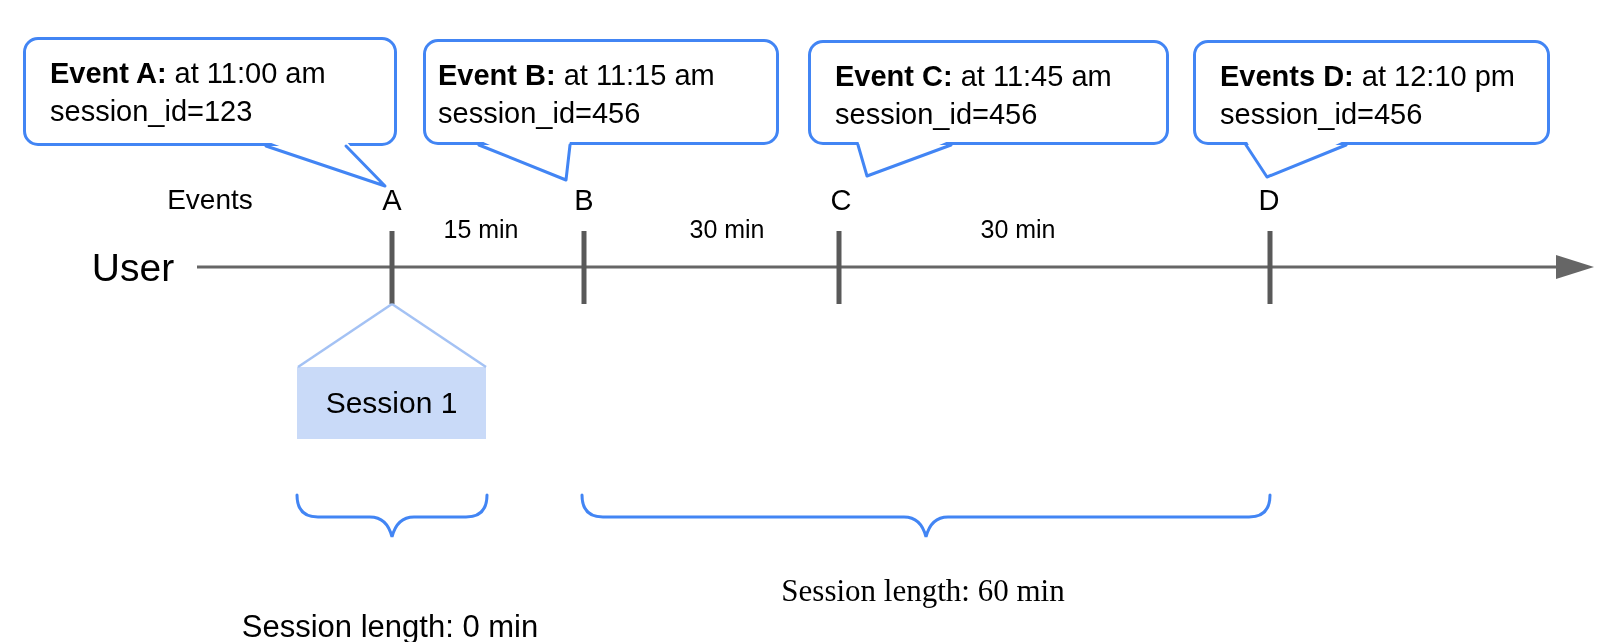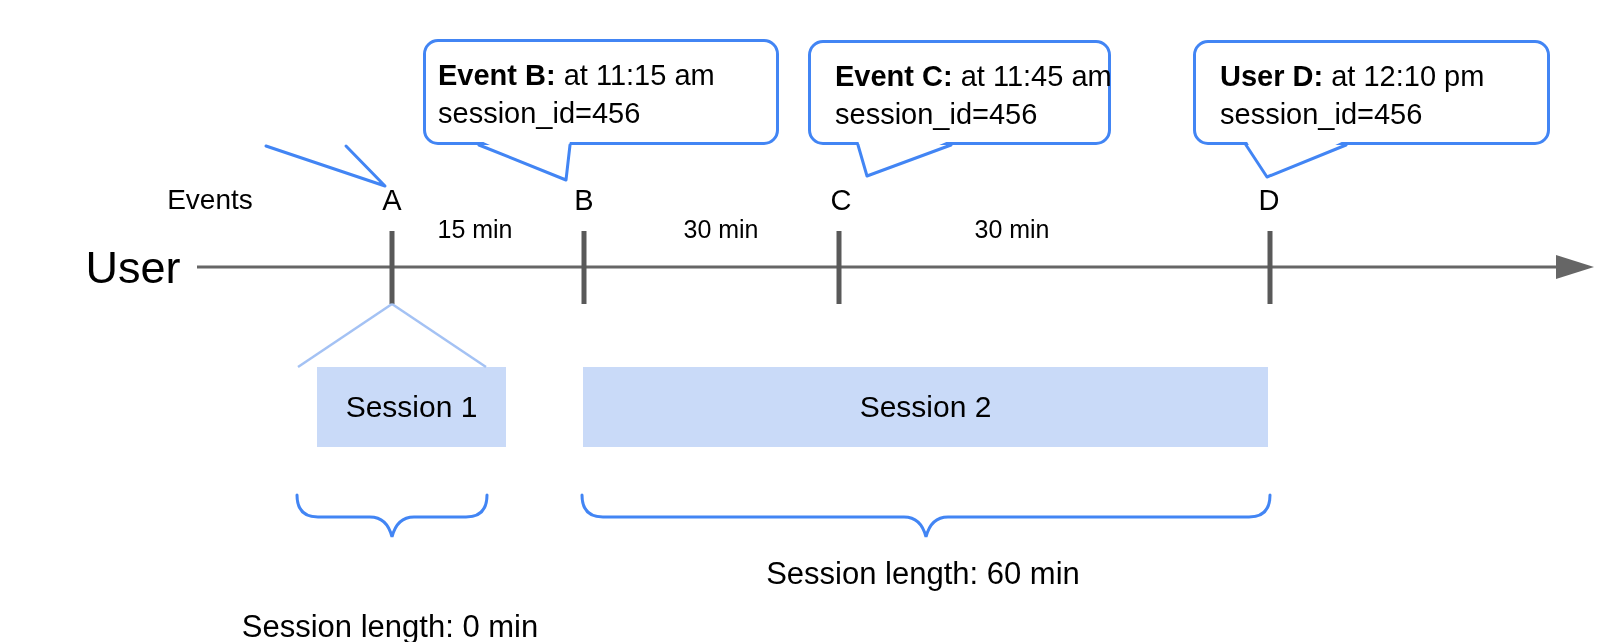--- a/index.html
+++ b/index.html
@@ -31,23 +31,23 @@
   }
   .callout b { font-weight: bold; }
   
   .label {
     position: absolute;
     transform: translate(-50%, -50%);
     white-space: nowrap;
     z-index: 3;
   }
   .events-label  { font-size: 28px; }
-  .user-label    { font-size: 45px; }
+  .user-label    { font-size: 39px; }
   .marker-label  { font-size: 29px; }
-  .interval-label{ font-size: 25px; }
+  .interval-label{ font-size: 25px; margin-left: 6px; }
   .length-label  { font-size: 31px; }
   
   .session-box {
     position: absolute;
     background: var(--light-blue-fill, #C9DAF8);
     display: flex; align-items: center; justify-content: center;
     font-size: 30px;
     z-index: 1;
   }
   
@@ -59,57 +59,58 @@
                    stroke-linejoin: round; stroke-linecap: round; }
   .funnel-line   { stroke: var(--light-blue-line, #A4C2F4); stroke-width: 2.5; }
   .brace         { fill: none; stroke: var(--accent-blue, #4285F4); stroke-width: 3;
                    stroke-linecap: round; }
 </style>
 </head>
 <body>
 
 <div class="canvas">
 
+  <div class="callout" style="left:23px; top:37px; width:374px; height:109px;">
+    <div><b>Event A:</b><span> at 11:00 am</span></div>
+    <div>session_id=123</div>
+  </div>
 
   <div class="callout" style="left:423px; top:39px; width:356px; height:106px;padding-left:12px;">
     <div><b>Event B:</b><span> at 11:15 am</span></div>
     <div>session_id=456</div>
   </div>
 
-  <div class="callout" style="left:808px; top:40px; width:303px; height:105px;">
+  <div class="callout" style="left:808px; top:40px; width:361px; height:105px;">
     <div><b>Event C:</b><span> at 11:45 am</span></div>
     <div>session_id=456</div>
   </div>
 
   <div class="callout" style="left:1193px; top:40px; width:357px; height:105px;">
-    <div><b>User D:</b><span> at 12:10 pm</span></div>
+    <div><b>Events D:</b><span> at 12:10 pm</span></div>
     <div>session_id=456</div>
   </div>
 
-  <div class="session-box" style="left:297px; top:367px; width:189px; height:80px;margin-left:20px;">
+  <div class="session-box" style="left:297px; top:367px; width:189px; height:72px;">
     <span>Session 1</span>
-  </div>
-  <div class="session-box" style="left:583px; top:367px; width:685px; height:80px;">
-    <span>Session 2</span>
   </div>
 
   <div class="label events-label" style="left:210px; top:200px;">Events</div>
   <div class="label user-label" style="left:133px; top:268px;">User</div>
 
   <div class="label marker-label" style="left:392px;  top:200px;">A</div>
   <div class="label marker-label" style="left:584px;  top:200px;">B</div>
   <div class="label marker-label" style="left:841px;  top:200px;">C</div>
   <div class="label marker-label" style="left:1269px; top:200px;">D</div>
 
   <div class="label interval-label" style="left:475px;  top:229px;">15 min</div>
   <div class="label interval-label" style="left:721px;  top:229px;">30 min</div>
   <div class="label interval-label" style="left:1012px; top:229px;">30 min</div>
 
   <div class="label length-label" style="left:390px; top:591px;margin-top:36px;">Session length: 0 min</div>
-  <div class="label length-label" style="left:923px; top:574px;">Session length: 60 min</div>
+  <div class="label length-label" style="left:923px; top:591px;font-family:Liberation Serif, serif;">Session length: 60 min</div>
 
   <svg class="overlay" width="1614" height="642" viewBox="0 0 1614 642">
 
     <line class="timeline-line" x1="197" y1="267" x2="1560" y2="267"></line>
     <polygon class="arrow-head" points="1556,255 1594,267 1556,279"></polygon>
 
     <line class="event-tick" x1="392" y1="231" x2="392" y2="304"></line>
     <line class="event-tick" x1="584" y1="231" x2="584" y2="304"></line>
     <line class="event-tick" x1="839" y1="231" x2="839" y2="304"></line>
     <line class="event-tick" x1="1270" y1="231" x2="1270" y2="304"></line>

